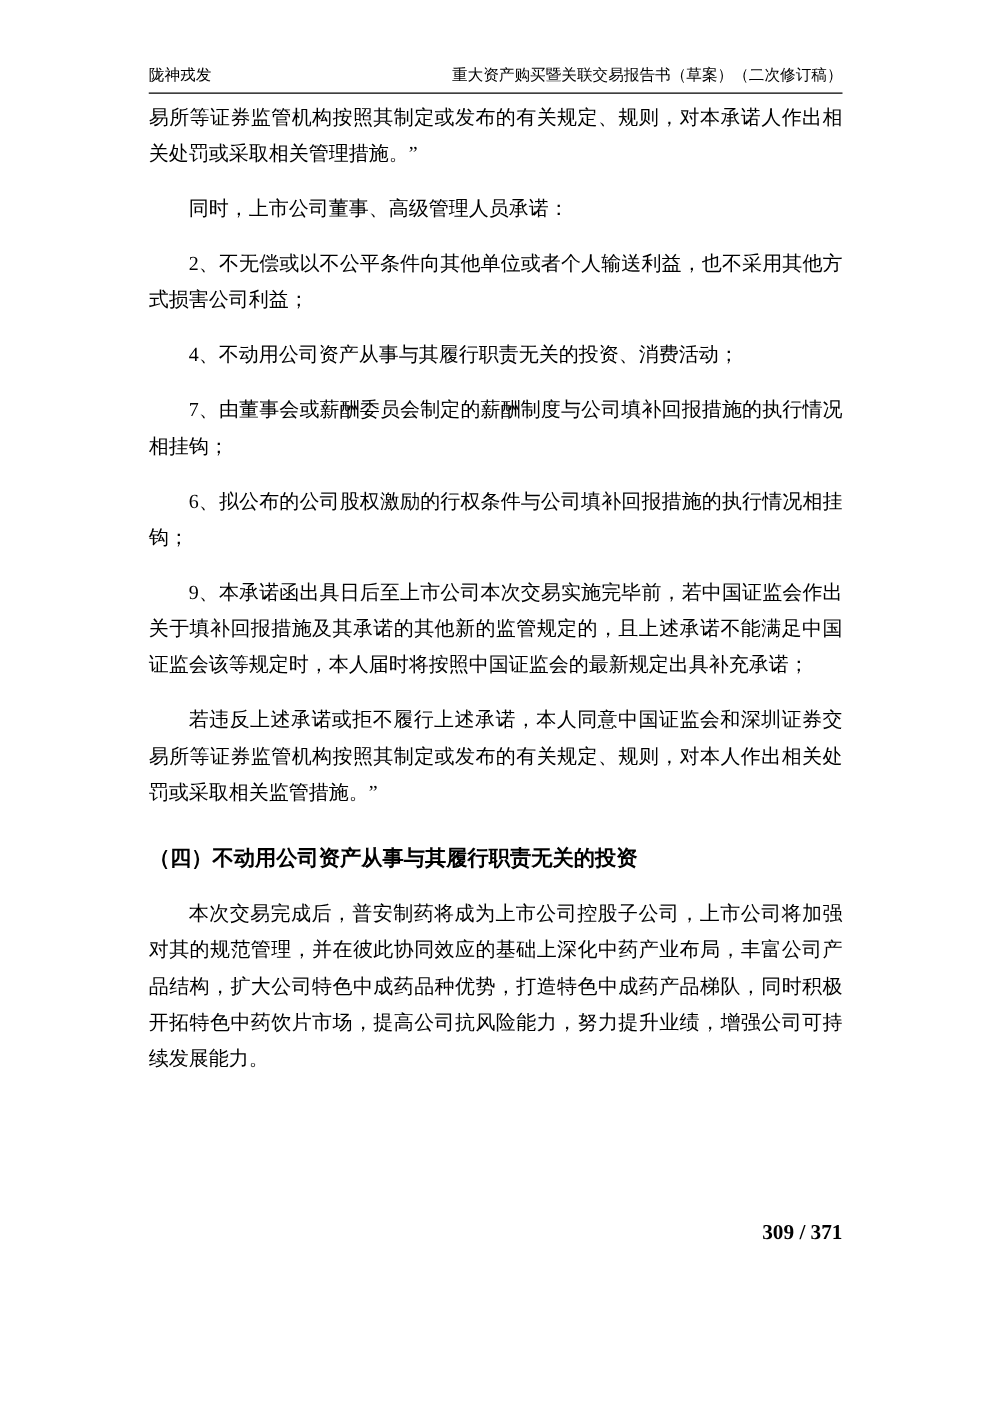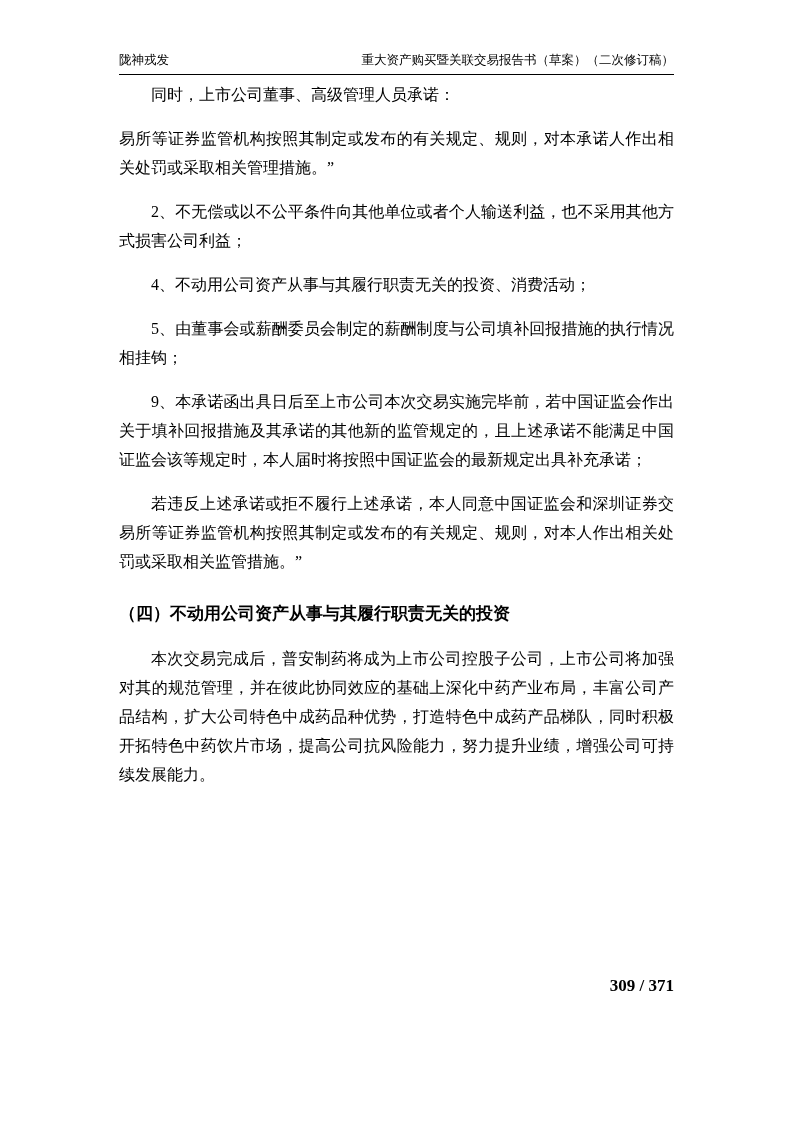--- a/index.html
+++ b/index.html
@@ -70,25 +70,26 @@
 <body>
 
 <div class="page">
 
   <div class="page-header">
     <span class="hdr-left">陇神戎发</span>
     <span class="hdr-right">重大资产购买暨关联交易报告书（草案）（二次修订稿）</span>
   </div>
 
   <div class="page-body">
+    <p class="para noindent">易所等证券监管机构按照其制定或发布的有关规定、规则，对本承诺人作出相关处罚或采取相关管理措施。”</p>
     <p class="para">同时，上市公司董事、高级管理人员承诺：</p>
-    <p class="para noindent">易所等证券监管机构按照其制定或发布的有关规定、规则，对本承诺人作出相关处罚或采取相关管理措施。”</p>
     <p class="para">2、不无偿或以不公平条件向其他单位或者个人输送利益，也不采用其他方式损害公司利益；</p>
     <p class="para">4、不动用公司资产从事与其履行职责无关的投资、消费活动；</p>
-    <p class="para">5、由董事会或薪酬委员会制定的薪酬制度与公司填补回报措施的执行情况相挂钩；</p>
+    <p class="para">7、由董事会或薪酬委员会制定的薪酬制度与公司填补回报措施的执行情况相挂钩；</p>
+    <p class="para">6、拟公布的公司股权激励的行权条件与公司填补回报措施的执行情况相挂钩；</p>
     <p class="para">9、本承诺函出具日后至上市公司本次交易实施完毕前，若中国证监会作出关于填补回报措施及其承诺的其他新的监管规定的，且上述承诺不能满足中国证监会该等规定时，本人届时将按照中国证监会的最新规定出具补充承诺；</p>
     <p class="para">若违反上述承诺或拒不履行上述承诺，本人同意中国证监会和深圳证券交易所等证券监管机构按照其制定或发布的有关规定、规则，对本人作出相关处罚或采取相关监管措施。”</p>
     <h3 class="heading">（四）不动用公司资产从事与其履行职责无关的投资</h3>
     <p class="para">本次交易完成后，普安制药将成为上市公司控股子公司，上市公司将加强对其的规范管理，并在彼此协同效应的基础上深化中药产业布局，丰富公司产品结构，扩大公司特色中成药品种优势，打造特色中成药产品梯队，同时积极开拓特色中药饮片市场，提高公司抗风险能力，努力提升业绩，增强公司可持续发展能力。</p>
   </div>
 
   <div class="page-footer">309 / 371</div>
 
 </div>
 

